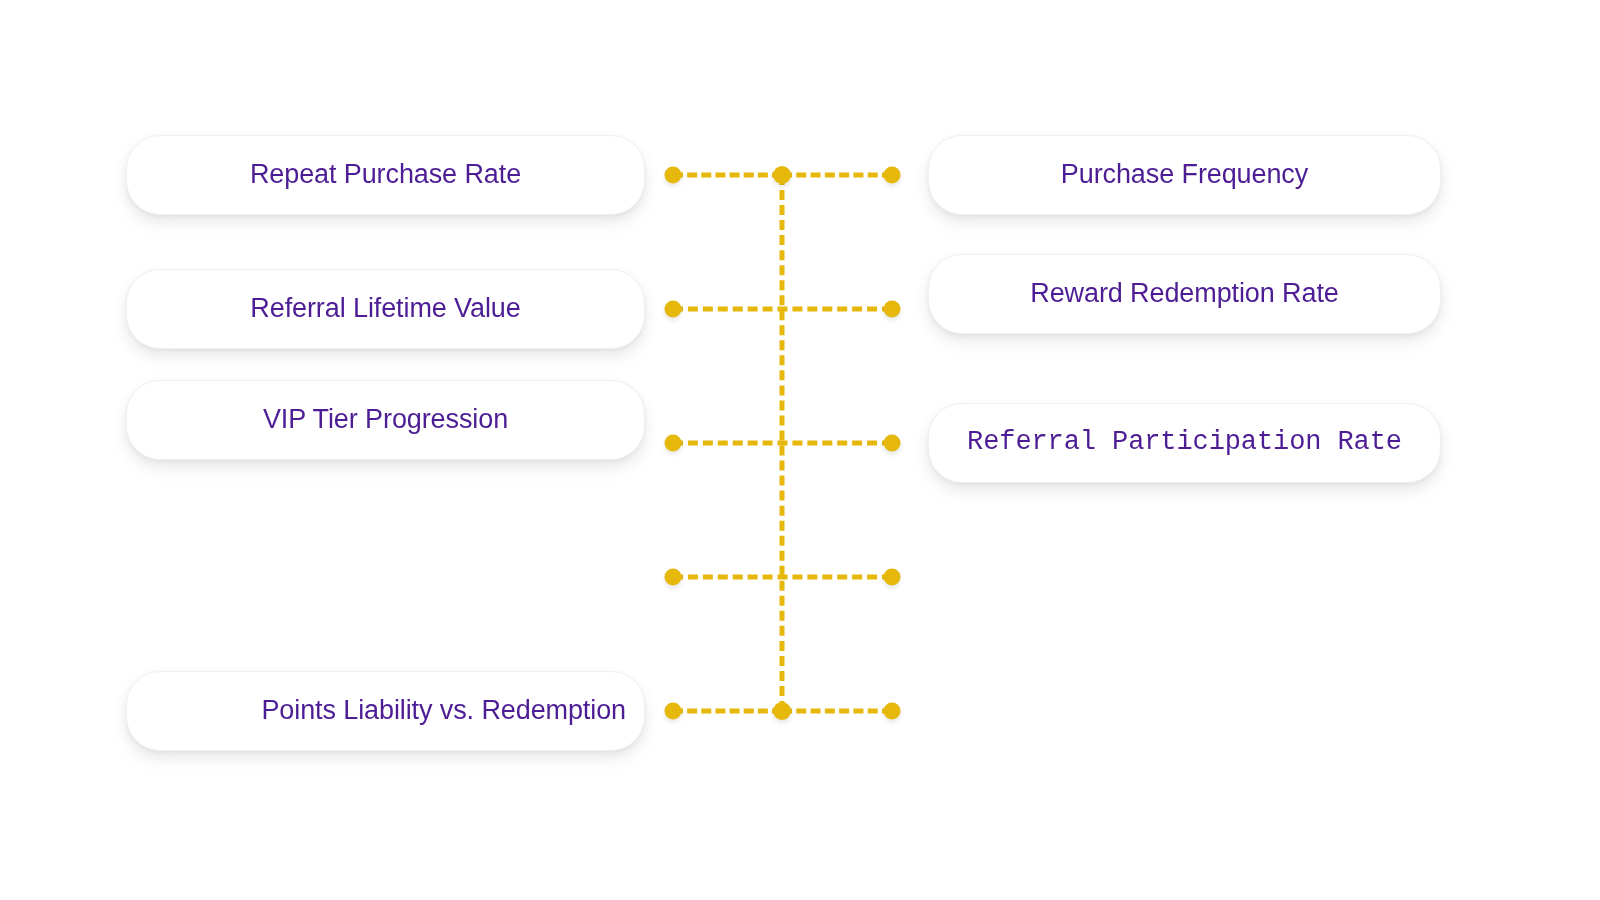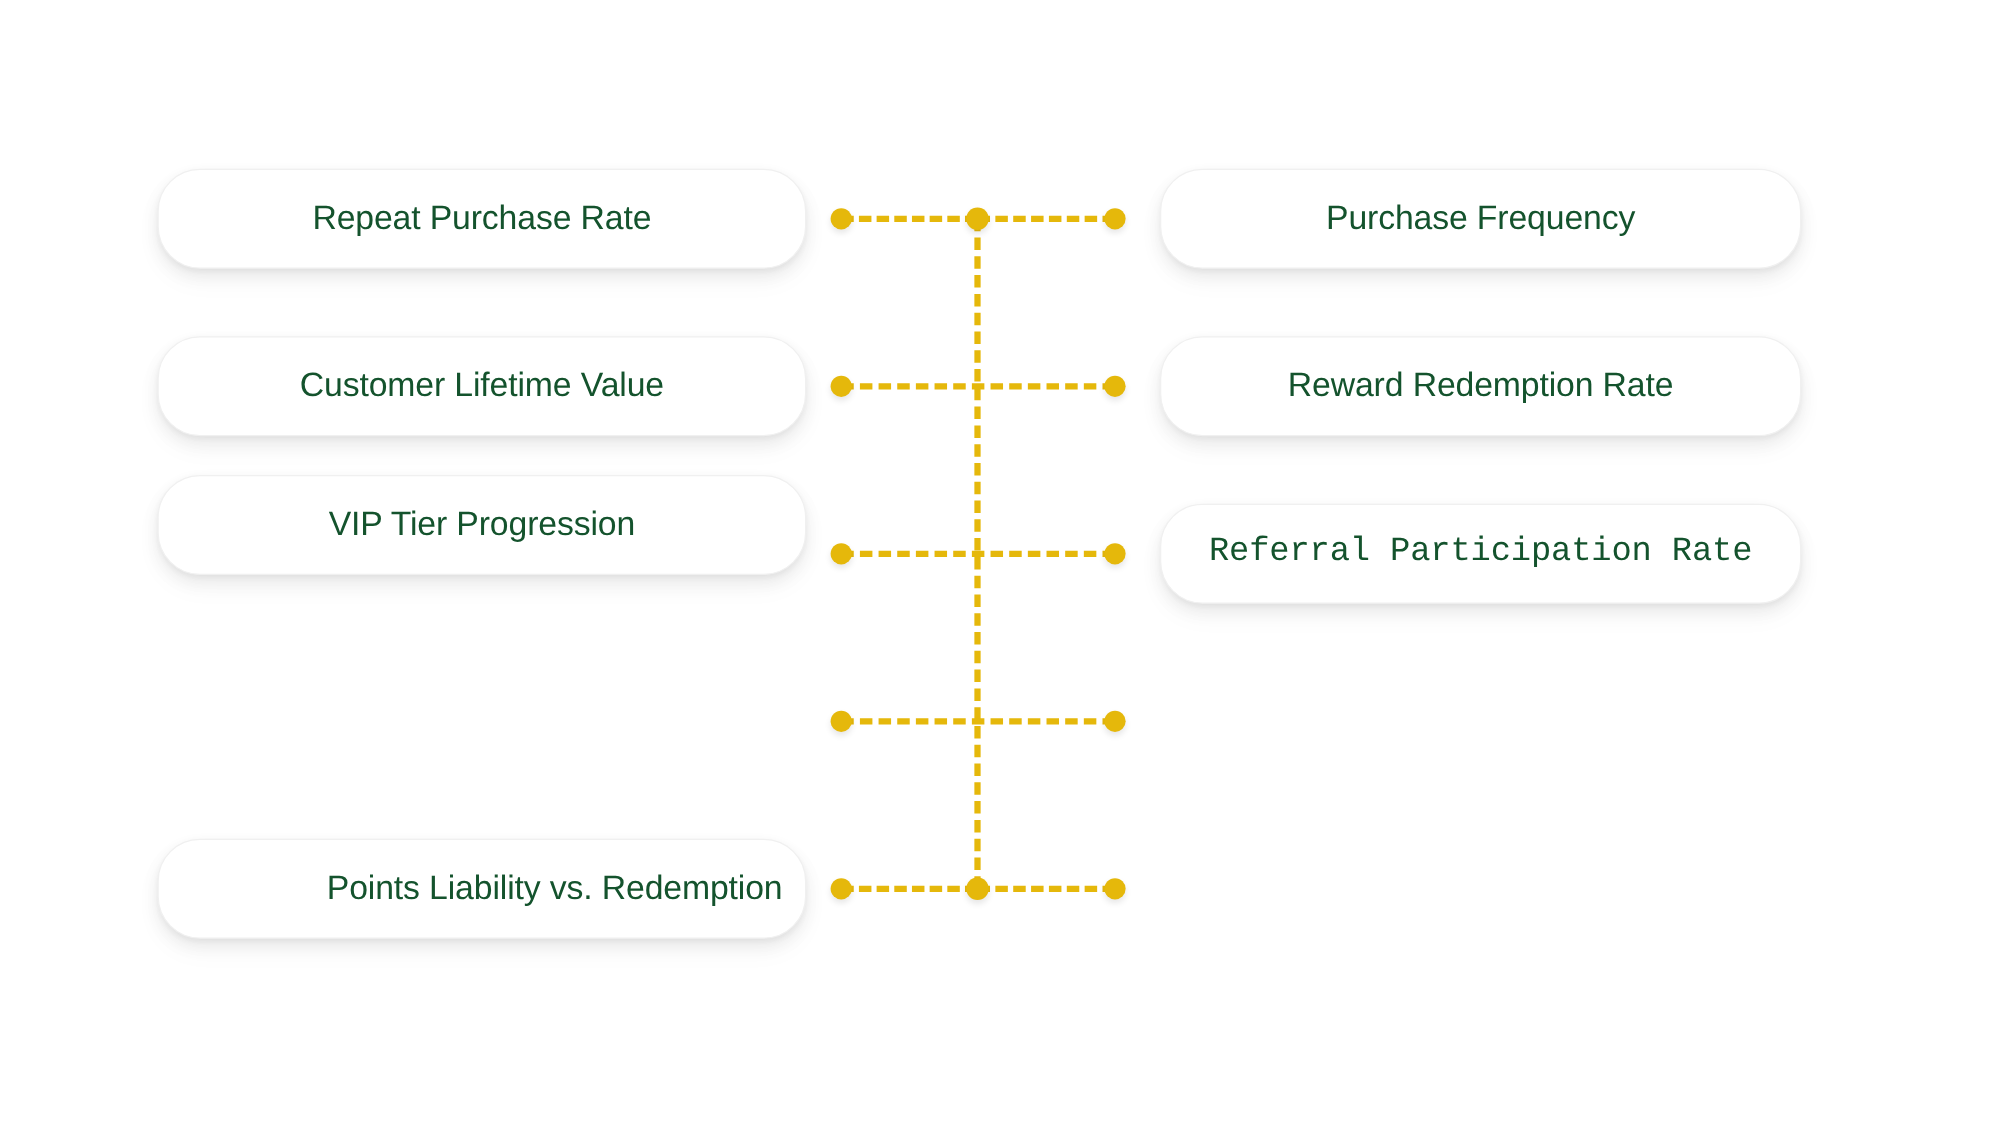--- a/index.html
+++ b/index.html
@@ -37,21 +37,21 @@
     justify-content: center;
     box-sizing: border-box;
     padding: 0 18px;
   }
   .card.left  { left: 126px;  width: 519px; }
   .card.right { left: 928px;  width: 513px; }
 
   .card-label {
     font-size: 27px;
     font-weight: 400;
-    color: #14532d;
+    color: #4c1d95;
     letter-spacing: -0.1px;
     line-height: 1.15;
     white-space: nowrap;
     text-align: center;
   }
 
   
   .connectors {
     position: absolute;
     inset: 0;
@@ -121,23 +121,23 @@
   </div>
 
   <div class="card left" style="top:135px;">
     <span class="card-label">Repeat Purchase Rate</span>
   </div>
   <div class="card right" style="top:135px;">
     <span class="card-label">Purchase Frequency</span>
   </div>
 
   <div class="card left" style="top:269px;">
-    <span class="card-label">Customer Lifetime Value</span>
+    <span class="card-label">Referral Lifetime Value</span>
   </div>
-  <div class="card right" style="top:269px;">
+  <div class="card right" style="top:254px;">
     <span class="card-label">Reward Redemption Rate</span>
   </div>
 
   <div class="card left" style="top:380px;">
     <span class="card-label">VIP Tier Progression</span>
   </div>
   <div class="card right" style="top:403px;font-family:Liberation Mono, monospace;">
     <span class="card-label">Referral Participation Rate</span>
   </div>
 

